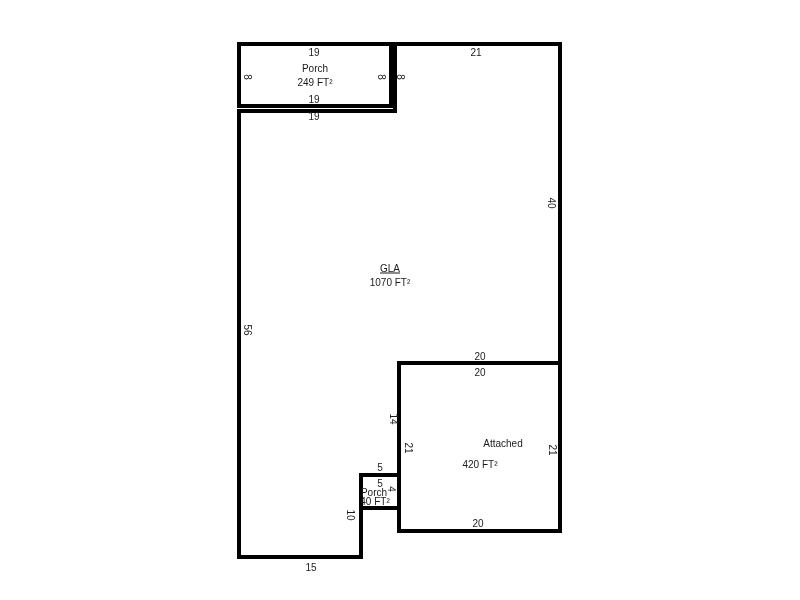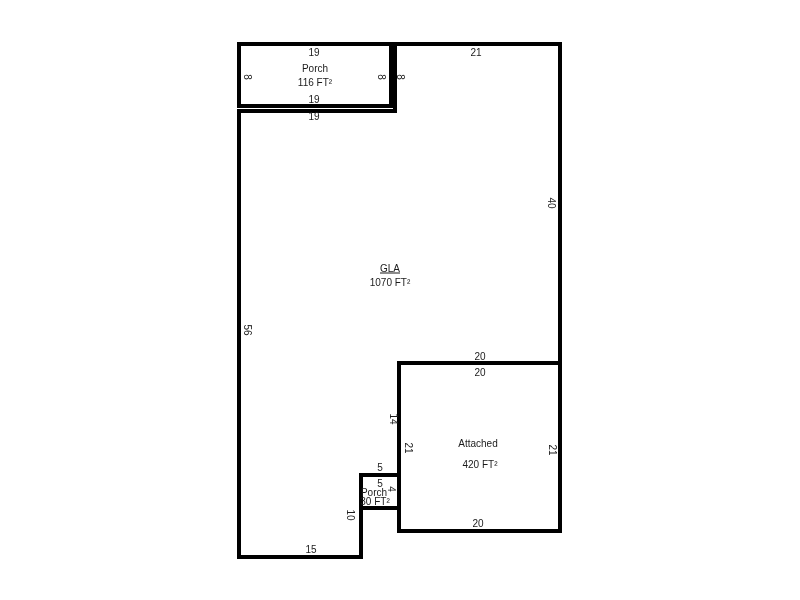--- a/index.html
+++ b/index.html
@@ -46,45 +46,45 @@
 
     <path d="M 239,111 L 395,111 L 395,44 L 560,44 L 560,363 L 399,363 L 399,475 L 361,475 L 361,557 L 239,557 Z" fill="none" stroke-width="4" stroke="#000000"></path>
 
     <rect x="399" y="363" width="161" height="168" fill="none" stroke-width="4" stroke="#000000"></rect>
 
     <rect x="361" y="475" width="38" height="33" fill="none" stroke-width="4" stroke="#000000"></rect>
   </svg>
 
   <span class="lbl" style="left:314px; top:52px;">19</span>
   <span class="lbl" style="left:315px; top:68px;">Porch</span>
-  <span class="lbl" style="left:315px; top:82px;">116 FT²</span>
+  <span class="lbl" style="left:315px; top:82px;">249 FT²</span>
   <span class="lbl v" style="left:247px; top:77px;">8</span>
   <span class="lbl v" style="left:381px; top:77px;">8</span>
   <span class="lbl v" style="left:400px; top:77px;">8</span>
   <span class="lbl" style="left:314px; top:99px;">19</span>
   <span class="lbl" style="left:314px; top:116px;">19</span>
 
   <span class="lbl" style="left:476px; top:52px;">21</span>
   <span class="lbl v" style="left:551px; top:203px;">40</span>
   <span class="lbl v" style="left:247px; top:330px;">56</span>
 
   <span class="lbl" style="left:390px; top:268px;text-decoration:underline;">GLA</span>
   <span class="lbl" style="left:390px; top:282px;">1070 FT²</span>
 
   <span class="lbl" style="left:480px; top:356px;">20</span>
   <span class="lbl" style="left:480px; top:372px;">20</span>
   <span class="lbl v" style="left:393px; top:419px;">14</span>
   <span class="lbl v" style="left:408px; top:448px;">21</span>
   <span class="lbl v" style="left:552px; top:450px;">21</span>
-  <span class="lbl" style="left:478px; top:443px;text-align:right;">Attached</span>
+  <span class="lbl" style="left:503px; top:443px;text-align:right;">Attached</span>
   <span class="lbl" style="left:480px; top:464px;">420 FT²</span>
   <span class="lbl" style="left:478px; top:523px;">20</span>
 
   <span class="lbl" style="left:380px; top:467px;">5</span>
   <span class="lbl" style="left:380px; top:483px;">5</span>
   <span class="lbl" style="left:374px; top:492px;">Porch</span>
-  <span class="lbl" style="left:375px; top:501px;">30 FT²</span>
+  <span class="lbl" style="left:375px; top:501px;">40 FT²</span>
   <span class="lbl v" style="left:391px; top:489px;">4</span>
 
   <span class="lbl v" style="left:350px; top:515px;">10</span>
-  <span class="lbl" style="left:311px; top:549px;">15</span>
+  <span class="lbl" style="left:311px; top:567px;">15</span>
 
 </div>
 
 </body></html>

